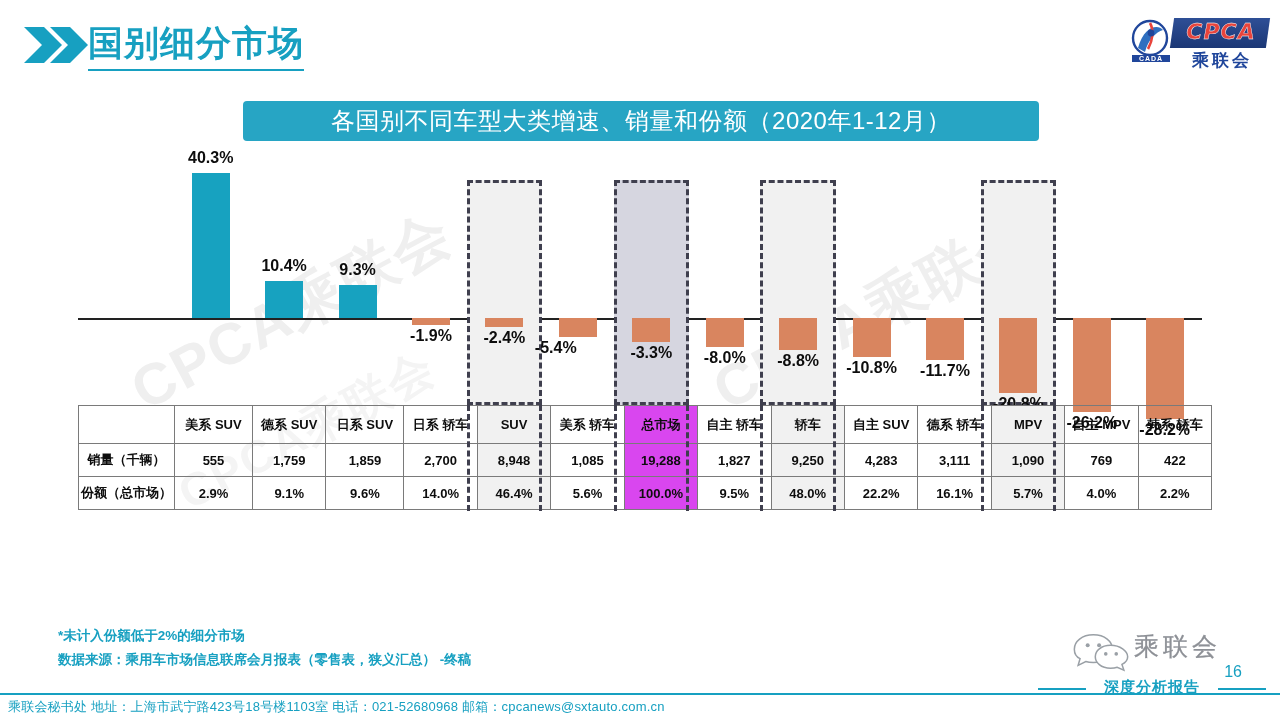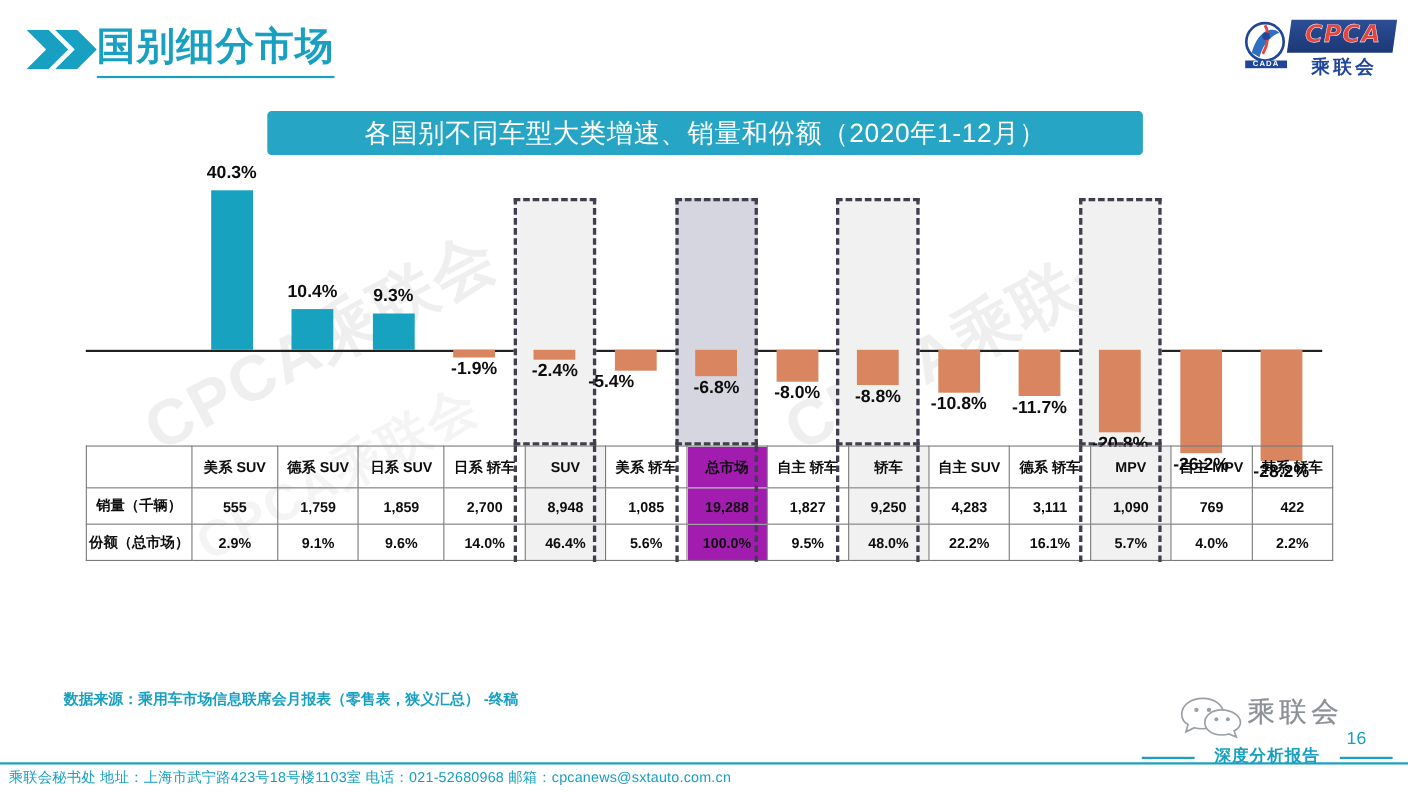--- a/index.html
+++ b/index.html
@@ -145,21 +145,21 @@
     padding: 0 1px;
     white-space: nowrap;
     overflow: hidden;
   }
   table.data tr.head td { height: 38px; }
   table.data td.rowlab {
     text-align: center; font-weight: 700; font-size: 13px;
   }
   table.data td.blank { border-left: 1px solid #7a7a7a; }
   td.hl-light-cell { background: #f1f1f1; }
-  td.hl-dark-cell  { background: #a21caf; }
+  td.hl-dark-cell  { background: #d946ef; }
 
   
   .tbl-dash {
     position: absolute;
     border-left: 3px dashed #3f3f4e;
     border-right: 3px dashed #3f3f4e;
     z-index: 6;
     pointer-events: none;
   }
 
@@ -252,21 +252,21 @@
       <div class="bar-lab" style="width: 103.429px; left: 227.857px; top: 100.605px;">9.3%</div>
       <div class="bar neg" style="left: 334px; width: 38px; height: 6.82273px; top: 158px;"></div>
       <div class="bar-lab" style="width: 103.429px; left: 301.286px; top: 166.823px;">-1.9%</div>
       <div class="hl-box hl-light" style="left: 388.714px; width: 75.4286px;"></div>
       <div class="bar neg" style="left: 407.429px; width: 38px; height: 8.61818px; top: 158px;"></div>
       <div class="bar-lab" style="width: 103.429px; left: 374.714px; top: 168.618px;">-2.4%</div>
       <div class="bar neg" style="left: 480.857px; width: 38px; height: 19.3909px; top: 158px;"></div>
       <div class="bar-lab" style="width: 103.429px; left: 426px; top: 179.391px;">-5.4%</div>
       <div class="hl-box hl-dark" style="left: 535.571px; width: 75.4286px;"></div>
       <div class="bar neg" style="left: 554.286px; width: 38px; height: 24.4182px; top: 158px;"></div>
-      <div class="bar-lab" style="width: 103.429px; left: 521.571px; top: 184.418px;">-6.8%</div>
+      <div class="bar-lab" style="width: 103.429px; left: 521.571px; top: 184.418px;">-3.3%</div>
       <div class="bar neg" style="left: 627.714px; width: 38px; height: 28.7273px; top: 158px;"></div>
       <div class="bar-lab" style="width: 103.429px; left: 595px; top: 188.727px;">-8.0%</div>
       <div class="hl-box hl-light" style="left: 682.429px; width: 75.4286px;"></div>
       <div class="bar neg" style="left: 701.143px; width: 38px; height: 31.6px; top: 158px;"></div>
       <div class="bar-lab" style="width: 103.429px; left: 668.429px; top: 191.6px;">-8.8%</div>
       <div class="bar neg" style="left: 774.571px; width: 38px; height: 38.7818px; top: 158px;"></div>
       <div class="bar-lab" style="width: 103.429px; left: 741.857px; top: 198.782px;">-10.8%</div>
       <div class="bar neg" style="left: 848px; width: 38px; height: 42.0136px; top: 158px;"></div>
       <div class="bar-lab" style="width: 103.429px; left: 815.286px; top: 202.014px;">-11.7%</div>
       <div class="hl-box hl-light" style="left: 902.714px; width: 75.4286px;"></div>
@@ -334,20 +334,21 @@
           </tr>
         </tbody>
     </table>
   <div class="tbl-dash" style="left: 388.714px; width: 75.4286px; top: 0px; height: 106px;"></div>
       <div class="tbl-dash" style="left: 535.571px; width: 75.4286px; top: 0px; height: 106px;"></div>
       <div class="tbl-dash" style="left: 682.429px; width: 75.4286px; top: 0px; height: 106px;"></div>
       <div class="tbl-dash" style="left: 902.714px; width: 75.4286px; top: 0px; height: 106px;"></div>
     </div>
 
   <div class="notes">
+    <div>*未计入份额低于2%的细分市场</div>
     <div>数据来源：乘用车市场信息联席会月报表（零售表，狭义汇总）   -终稿</div>
   </div>
 
   <div class="wechat">
     <svg viewBox="0 0 60 42" style="position:absolute;left:0;top:2px;width:58px;height:40px;">
       <path d="M22 3 C10 3 2 10 2 18 C2 22 4 26 8 28 L6 35 L14 31 C16.5 31.8 19 32 22 32 C34 32 42 25 42 18 C42 10 34 3 22 3 Z" fill="none" stroke="#9aa0a6" stroke-width="1.6"></path>
       <circle cx="16" cy="14" r="2.1" fill="#9aa0a6"></circle>
       <circle cx="28" cy="14" r="2.1" fill="#9aa0a6"></circle>
       <path d="M40 14 C30 14 24 20 24 26 C24 32 30 38 40 38 C42.5 38 45 37.7 47 37 L54 40 L52 34 C56 32 58 29 58 26 C58 20 50 14 40 14 Z" fill="#ffffff" stroke="#9aa0a6" stroke-width="1.6"></path>
       <circle cx="35" cy="23" r="1.9" fill="#9aa0a6"></circle>

